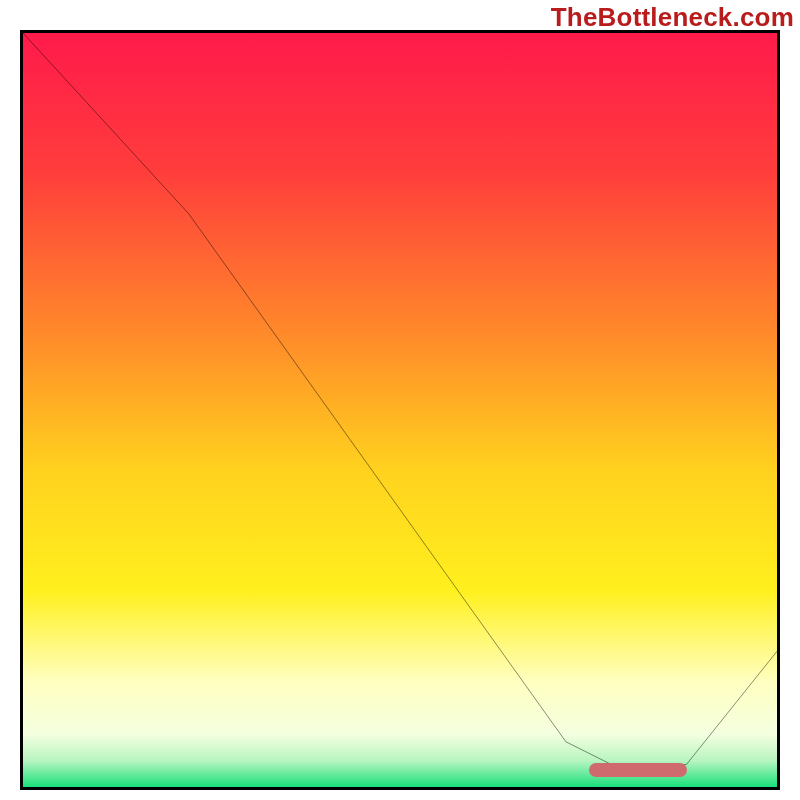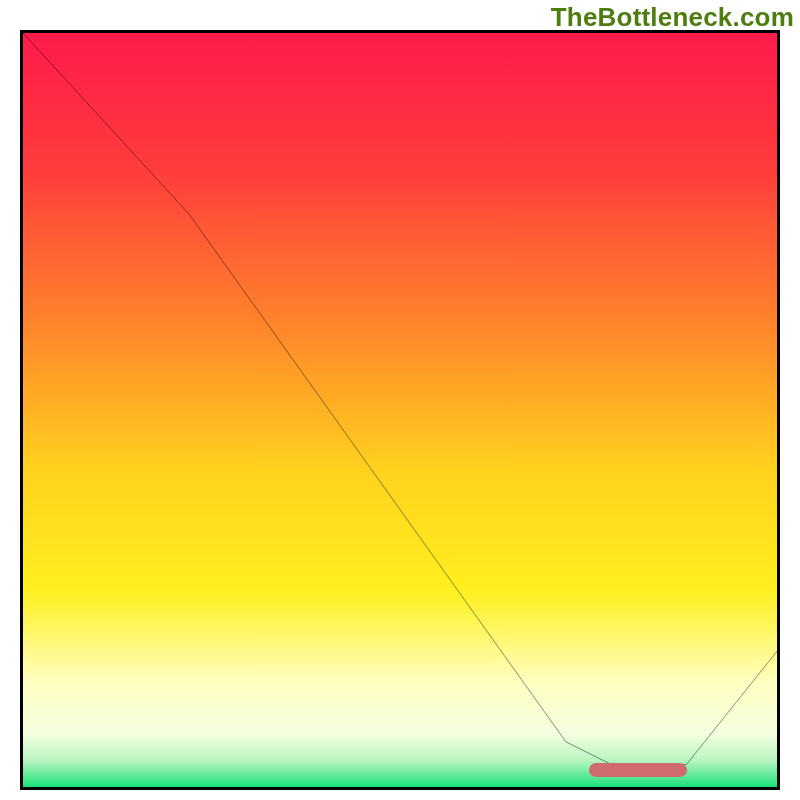--- a/index.html
+++ b/index.html
@@ -15,21 +15,21 @@
     position: relative;
     width: 800px;
     height: 800px;
   }
   .watermark {
     position: absolute;
     top: 2px;
     right: 6px;
     font-size: 26px;
     font-weight: 600;
-    color: #4d7c0f;
+    color: #b91c1c;
     letter-spacing: 0.2px;
     user-select: none;
   }
   .plot-area {
     position: absolute;
     left: 20px;
     top: 30px;
     width: 760px;
     height: 760px;
     border: 3px solid #000000;

